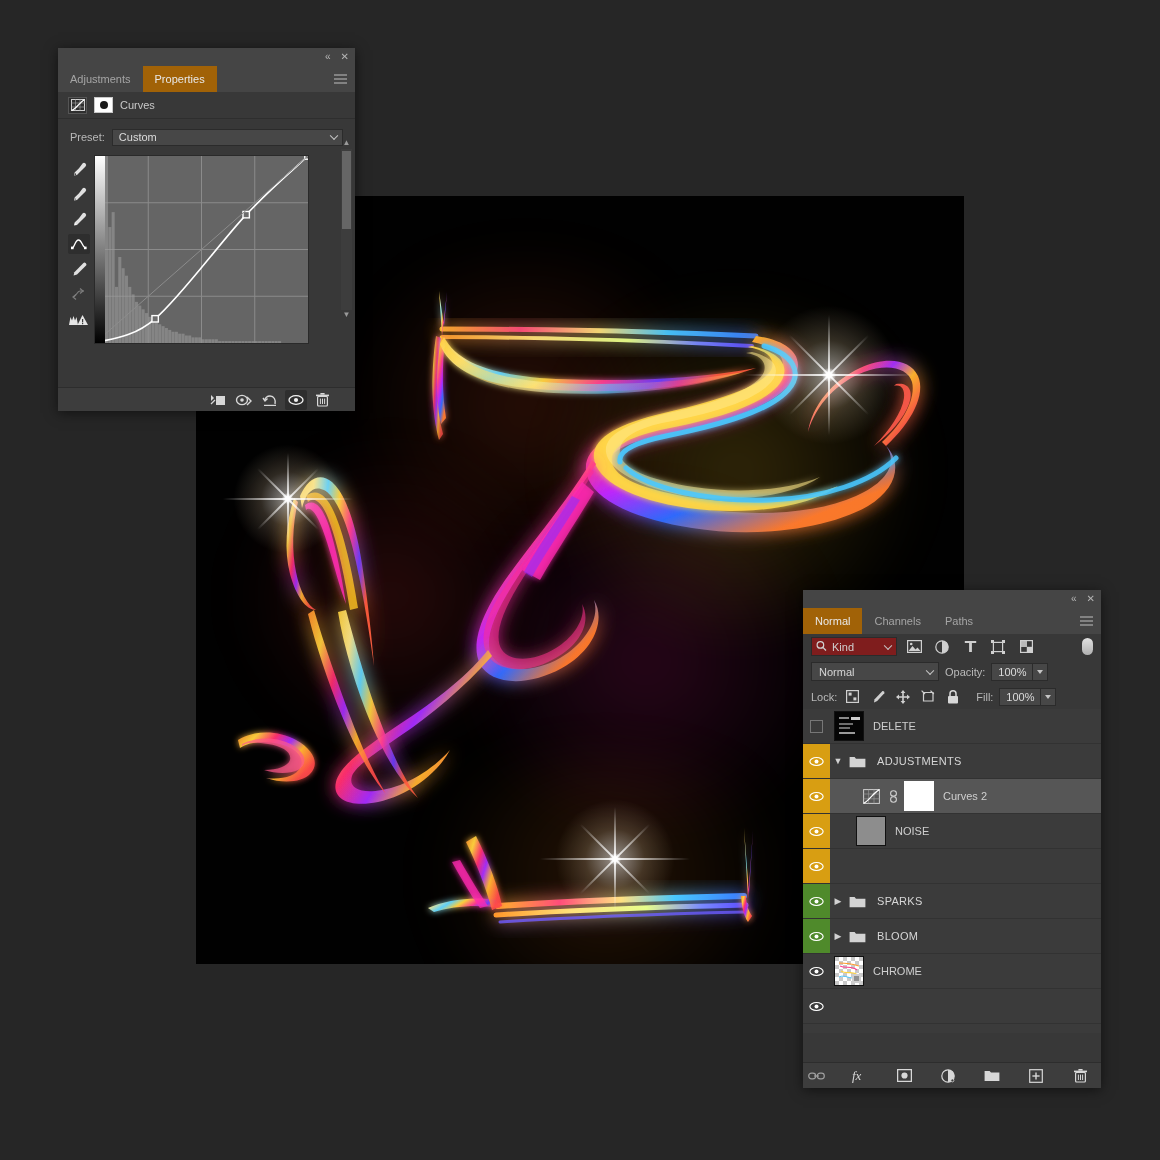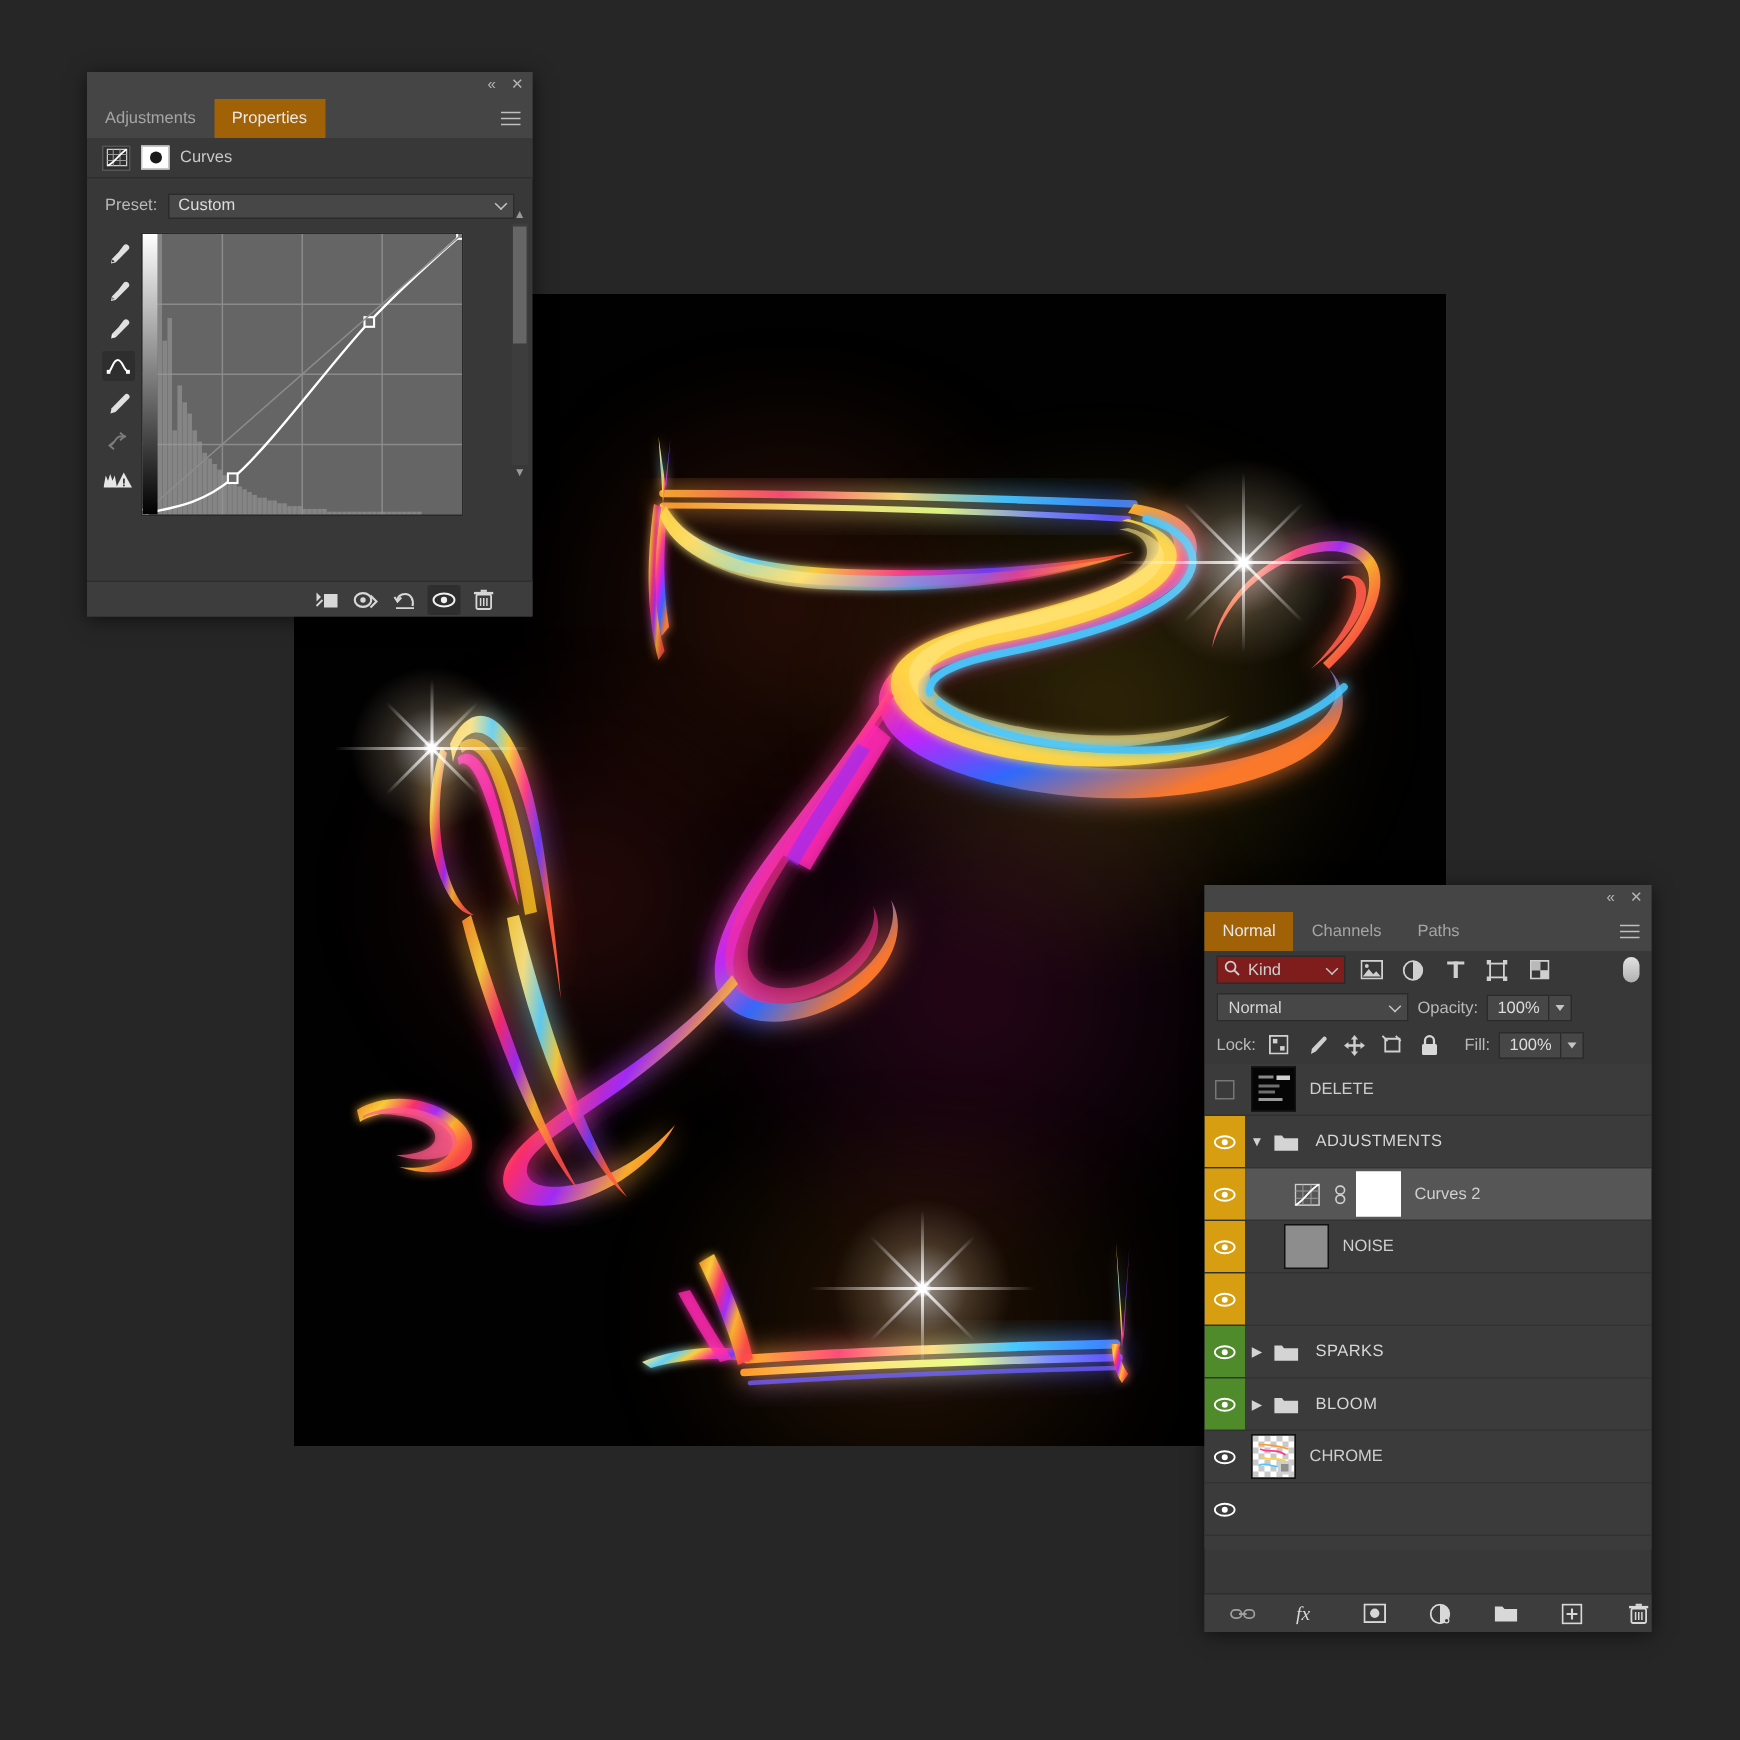--- a/index.html
+++ b/index.html
@@ -201,21 +201,21 @@
   .thumb.white { background: #fff; border: 2px solid #fff; }
   .thumb.mini-icon { border: none; background: transparent; display:flex; align-items:center; justify-content:center; }
   .link-icon { width: 14px; flex: 0 0 14px; display: flex; align-items: center; justify-content: center; }
   .layer-name { margin-left: 9px; font-size: 11px; color: #cfcfcf; white-space: nowrap; }
   .layer-name.group { color: #d6d6d6; letter-spacing: .3px; }
   .folder-ico { width: 22px; flex: 0 0 22px; display: flex; align-items: center; justify-content: center; }
 
   .layers-footer {
     position: absolute; left: 0; bottom: 0; width: 100%; height: 26px;
     background: #3d3d3d; border-top: 1px solid #2d2d2d;
-    display: flex; align-items: center; justify-content: flex-end; gap: 26px; 
+    display: flex; align-items: center; justify-content: flex-end; gap: 26px; padding-right: 12px;
   }
   .lfi { width: 18px; height: 18px; display: flex; align-items: center; justify-content: center; cursor: pointer; }
 </style>
 </head>
 <body>
 
 <div id="root">
 
   <div class="artboard">
 

